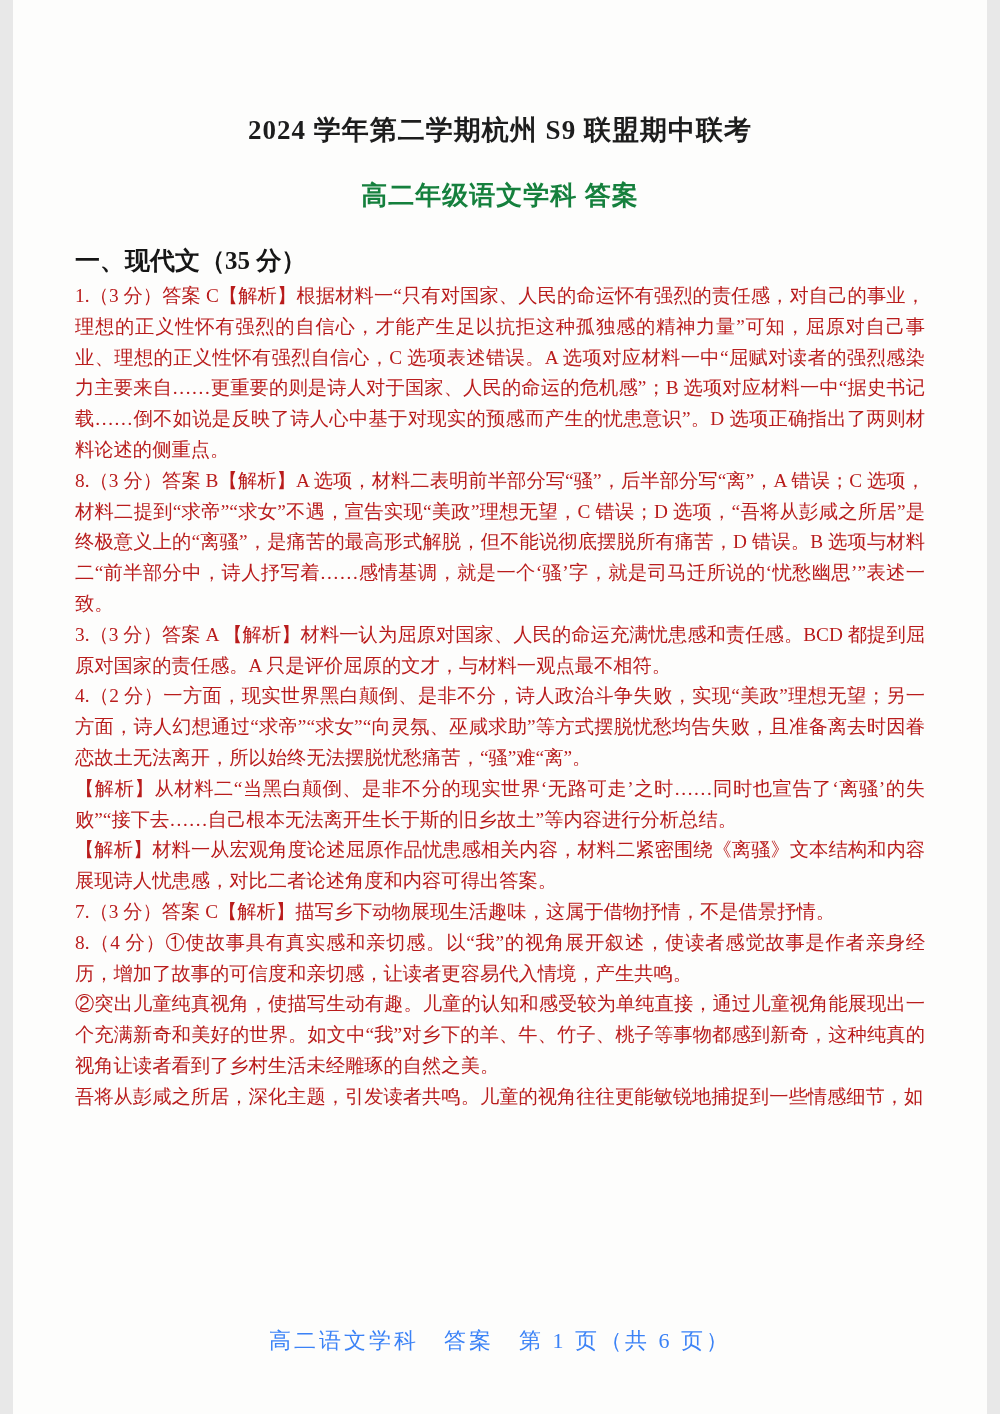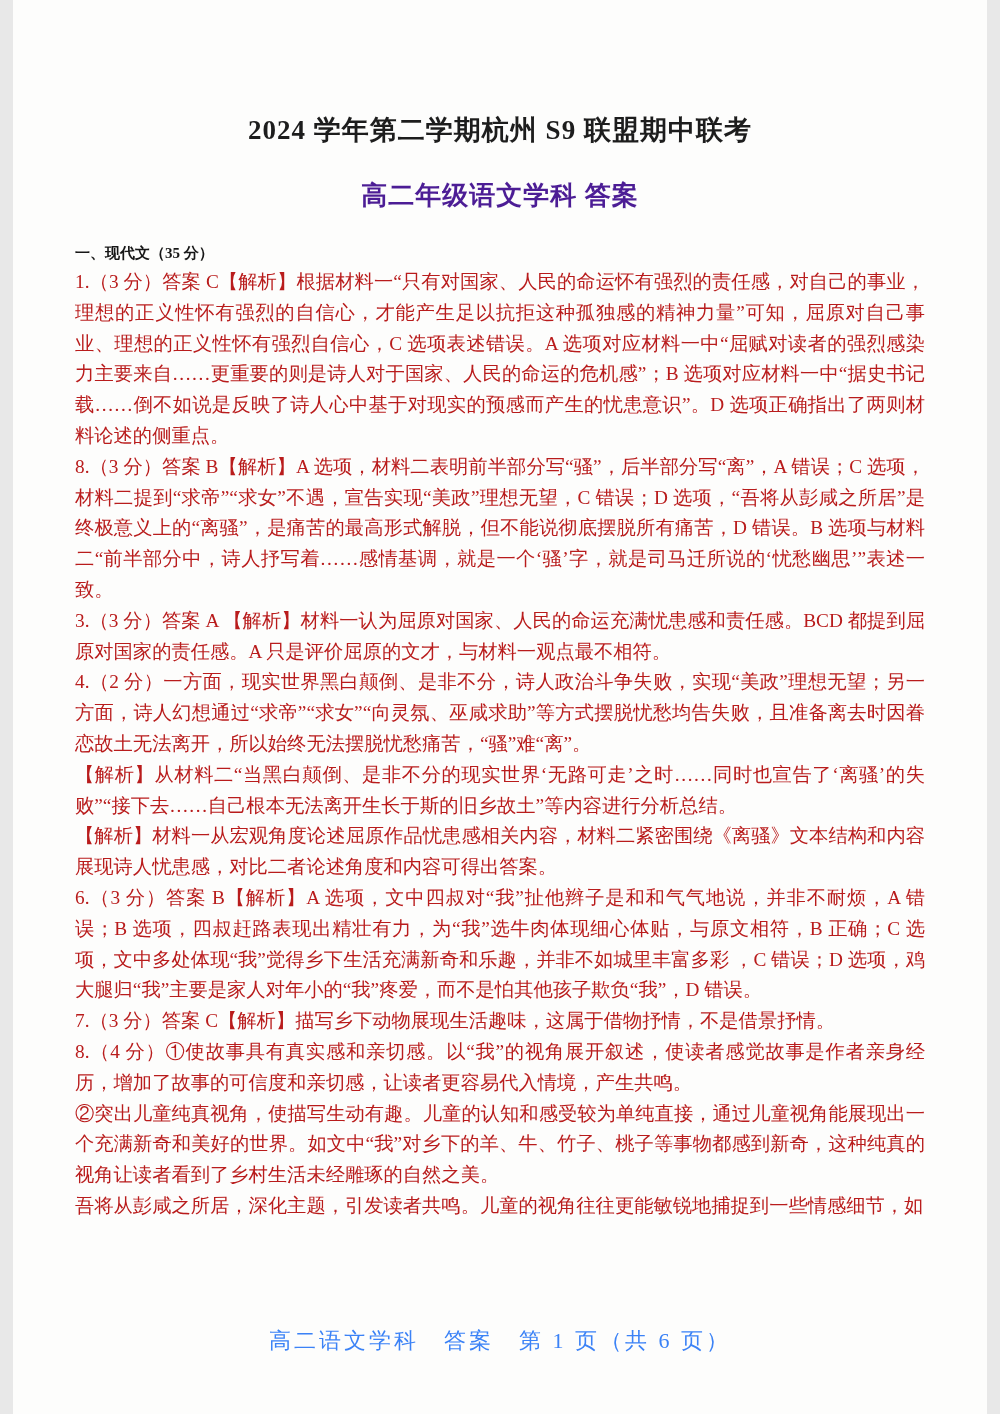--- a/index.html
+++ b/index.html
@@ -26,24 +26,24 @@
     letter-spacing: 1px;
     margin: 0 0 30px 0;
     color: #1d1d1d;
   }
   .doc-subtitle {
     text-align: center;
     font-size: 26px;
     font-weight: bold;
     letter-spacing: 1px;
     margin: 0 0 31px 0;
-    color: #4c1d95;
+    color: #15803d;
   }
   .section-heading {
-    font-size: 15px;
+    font-size: 25px;
     font-weight: bold;
     margin: 0 0 4px 0;
     color: #161616;
   }
   .body-text p {
     margin: 0;
     font-size: 19.3px;
     line-height: 30.8px;
     text-align: justify;
     text-justify: inter-ideograph;
@@ -71,21 +71,20 @@
 
   <div class="section-heading">一、现代文（35 分）</div>
 
   <div class="body-text">
     <p>1.（3 分）答案 C【解析】根据材料一“只有对国家、人民的命运怀有强烈的责任感，对自己的事业，理想的正义性怀有强烈的自信心，才能产生足以抗拒这种孤独感的精神力量”可知，屈原对自己事业、理想的正义性怀有强烈自信心，C 选项表述错误。A 选项对应材料一中“屈赋对读者的强烈感染力主要来自……更重要的则是诗人对于国家、人民的命运的危机感”；B 选项对应材料一中“据史书记载……倒不如说是反映了诗人心中基于对现实的预感而产生的忧患意识”。D 选项正确指出了两则材料论述的侧重点。</p>
     <p>8.（3 分）答案 B【解析】A 选项，材料二表明前半部分写“骚”，后半部分写“离”，A 错误；C 选项，材料二提到“求帝”“求女”不遇，宣告实现“美政”理想无望，C 错误；D 选项，“吾将从彭咸之所居”是终极意义上的“离骚”，是痛苦的最高形式解脱，但不能说彻底摆脱所有痛苦，D 错误。B 选项与材料二“前半部分中，诗人抒写着……感情基调，就是一个‘骚’字，就是司马迁所说的‘忧愁幽思’”表述一致。</p>
     <p>3.（3 分）答案 A 【解析】材料一认为屈原对国家、人民的命运充满忧患感和责任感。BCD 都提到屈原对国家的责任感。A 只是评价屈原的文才，与材料一观点最不相符。</p>
     <p>4.（2 分）一方面，现实世界黑白颠倒、是非不分，诗人政治斗争失败，实现“美政”理想无望；另一方面，诗人幻想通过“求帝”“求女”“向灵氛、巫咸求助”等方式摆脱忧愁均告失败，且准备离去时因眷恋故土无法离开，所以始终无法摆脱忧愁痛苦，“骚”难“离”。</p>
     <p>【解析】从材料二“当黑白颠倒、是非不分的现实世界‘无路可走’之时……同时也宣告了‘离骚’的失败”“接下去……自己根本无法离开生长于斯的旧乡故土”等内容进行分析总结。</p>
     <p>【解析】材料一从宏观角度论述屈原作品忧患感相关内容，材料二紧密围绕《离骚》文本结构和内容展现诗人忧患感，对比二者论述角度和内容可得出答案。</p>
-    <p>6.（3 分）答案 B【解析】A 选项，文中四叔对“我”扯他辫子是和和气气地说，并非不耐烦，A 错误；B 选项，四叔赶路表现出精壮有力，为“我”选牛肉体现细心体贴，与原文相符，B 正确；C 选项，文中多处体现“我”觉得乡下生活充满新奇和乐趣，并非不如城里丰富多彩 ，C 错误；D 选项，鸡大腿归“我”主要是家人对年小的“我”疼爱，而不是怕其他孩子欺负“我”，D 错误。</p>
     <p>7.（3 分）答案 C【解析】描写乡下动物展现生活趣味，这属于借物抒情，不是借景抒情。</p>
     <p>8.（4 分）①使故事具有真实感和亲切感。以“我”的视角展开叙述，使读者感觉故事是作者亲身经历，增加了故事的可信度和亲切感，让读者更容易代入情境，产生共鸣。</p>
     <p>②突出儿童纯真视角，使描写生动有趣。儿童的认知和感受较为单纯直接，通过儿童视角能展现出一个充满新奇和美好的世界。如文中“我”对乡下的羊、牛、竹子、桃子等事物都感到新奇，这种纯真的视角让读者看到了乡村生活未经雕琢的自然之美。</p>
     <p>吾将从彭咸之所居，深化主题，引发读者共鸣。儿童的视角往往更能敏锐地捕捉到一些情感细节，如</p>
   </div>
 
   <div class="footer">高二语文学科　答案　第 1 页（共 6 页）</div>
 
 </div>
 

